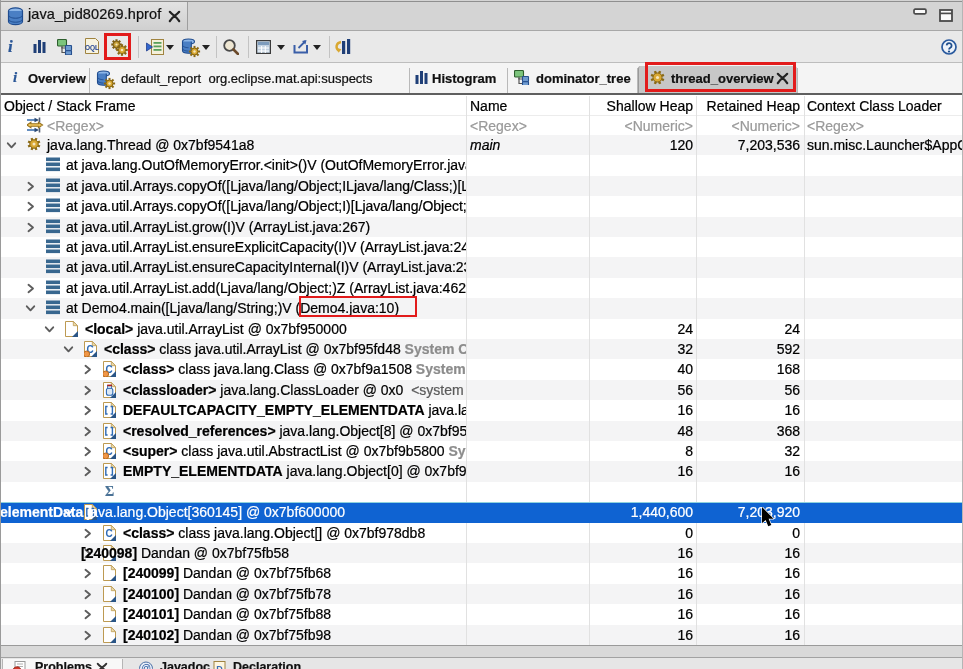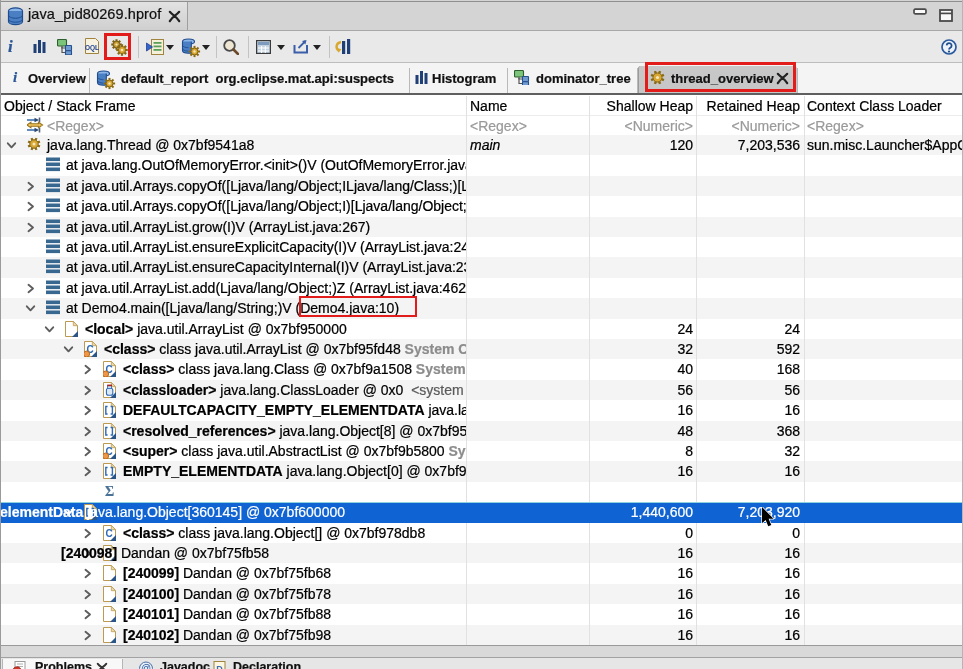--- a/index.html
+++ b/index.html
@@ -177,21 +177,21 @@
           <line x1="15.5" y1="15.5" x2="17.5" y2="17.5" stroke="#8a6914" stroke-width="2"></line>
           <line x1="13.5" y1="16.3" x2="13.5" y2="19.1" stroke="#8a6914" stroke-width="2"></line>
           <line x1="11.5" y1="15.5" x2="9.5" y2="17.5" stroke="#8a6914" stroke-width="2"></line>
           <line x1="10.7" y1="13.5" x2="7.9" y2="13.5" stroke="#8a6914" stroke-width="2"></line>
           <line x1="11.5" y1="11.5" x2="9.5" y2="9.5" stroke="#8a6914" stroke-width="2"></line>
           <line x1="13.5" y1="10.7" x2="13.5" y2="7.9" stroke="#8a6914" stroke-width="2"></line>
           <line x1="15.5" y1="11.5" x2="17.5" y2="9.5" stroke="#8a6914" stroke-width="2"></line>
           <circle cx="13.5" cy="13.5" r="3.4" fill="#d9a832" stroke="#8a6914" stroke-width="1"></circle>
           <circle cx="13.5" cy="13.5" r="1.2" fill="#f4e6c0"></circle>
         </svg></div>
-      <div style="position:absolute;left:121px;top:0;height:30px;line-height:32px;font-size:13px;font-weight:700;color:#111">default_report &nbsp;org.eclipse.mat.api:suspects</div>
+      <div style="position:absolute;left:121px;top:0;height:30px;line-height:32px;font-size:13px;font-weight:400;color:#111">default_report &nbsp;org.eclipse.mat.api:suspects</div>
       <div style="position:absolute;left:415px;top:7px;line-height:0"><svg width="13" height="14" viewBox="0 0 13 14" style="">
           <rect x="0.5" y="5" width="3" height="9" fill="#1f3f77"></rect>
           <rect x="5" y="1" width="3" height="13" fill="#1f3f77"></rect>
           <rect x="9.5" y="3" width="3" height="11" fill="#1f3f77"></rect>
         </svg></div>
       <div style="position:absolute;left:432px;top:0;height:30px;line-height:32px;font-size:13px;font-weight:600;color:#111">Histogram</div>
       <div style="position:absolute;left:514px;top:7px;line-height:0"><svg width="16" height="15" viewBox="0 0 16 15" style="">
           <path d="M5,7.5 v6 h3" fill="none" stroke="#555" stroke-width="1.2"></path>
           <path d="M5,7.5 v1.5 h3" fill="none" stroke="#555" stroke-width="1.2"></path>
           <rect x="0.5" y="0.5" width="9" height="6.5" rx="1" fill="#7cc47c" stroke="#2e5f2e" stroke-width="1.1"></rect>
@@ -496,21 +496,21 @@
     </div>
 <div class="row" style="top:543.0px;height:20.4px;background:#f4f4f5;">
       <div class="ch" style="left:82px"><svg width="11" height="11" viewBox="0 0 11 11" style="">
           <path d="M3.5,1.8 L8,5.5 L3.5,9.2" fill="none" stroke="#5d5d5d" stroke-width="1.9" stroke-linecap="round" stroke-linejoin="round"></path>
         </svg></div>
       <div class="ic" style="left:103px"><svg width="13" height="16" viewBox="0 0 13 16" style="">
           <path d="M0.5,0.5 h7.8 l4.2,4.2 v10.8 h-12 z" fill="#ffffff" stroke="#bd9a52" stroke-width="1"></path>
           <path d="M8.3,0.5 l4.2,4.2 h-4.2 z" fill="#ecdcae" stroke="#bd9a52" stroke-width="0.8"></path>
           <path d="M7,16 l6,-6 v6 z" fill="#2a5586"></path>
         </svg></div>
-      <div class="c1" style="padding-left:61px"><b>[240098]</b> Dandan @ 0x7bf75fb58</div>
+      <div class="c1" style="padding-left:81px"><b>[240098]</b> Dandan @ 0x7bf75fb58</div>
       <div class="cs">16</div>
       <div class="cr">16</div>
     </div>
 <div class="row" style="top:563.4px;height:20.4px;background:#ffffff;">
       <div class="ch" style="left:82px"><svg width="11" height="11" viewBox="0 0 11 11" style="">
           <path d="M3.5,1.8 L8,5.5 L3.5,9.2" fill="none" stroke="#5d5d5d" stroke-width="1.9" stroke-linecap="round" stroke-linejoin="round"></path>
         </svg></div>
       <div class="ic" style="left:103px"><svg width="13" height="16" viewBox="0 0 13 16" style="">
           <path d="M0.5,0.5 h7.8 l4.2,4.2 v10.8 h-12 z" fill="#ffffff" stroke="#bd9a52" stroke-width="1"></path>
           <path d="M8.3,0.5 l4.2,4.2 h-4.2 z" fill="#ecdcae" stroke="#bd9a52" stroke-width="0.8"></path>

